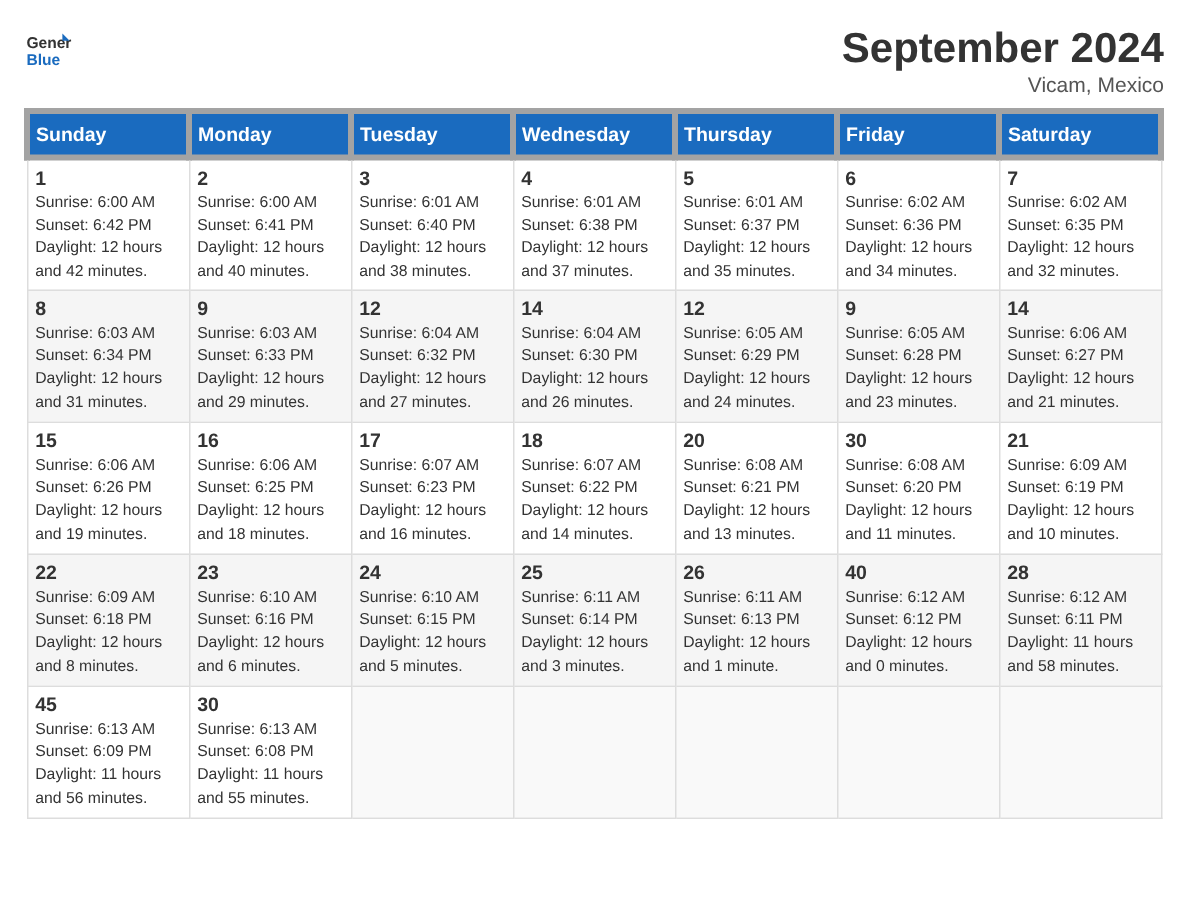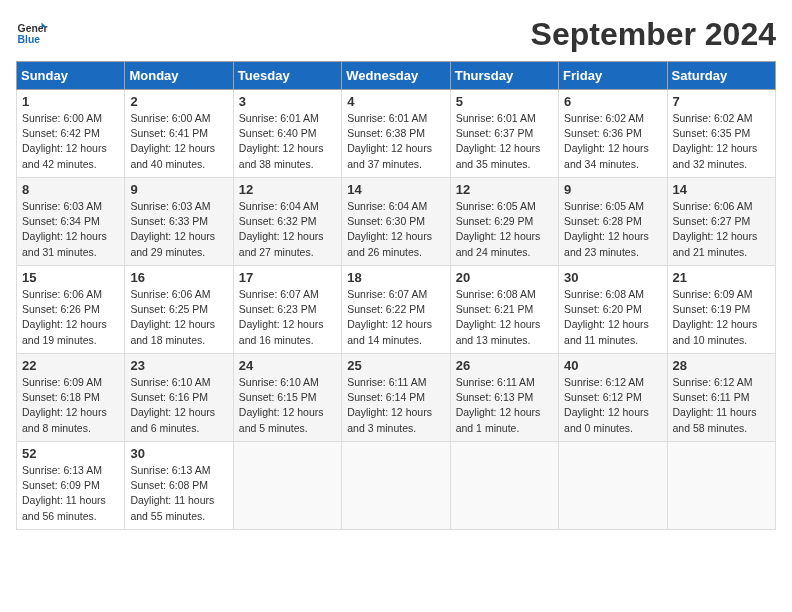--- a/index.html
+++ b/index.html
@@ -22,41 +22,41 @@
       gap: 4px;
     }
     .logo-icon {
       width: 32px;
       height: 32px;
     }
     .title-area {
       text-align: right;
     }
     .month-title {
-      font-size: 32px;
+      font-size: 28px;
       font-weight: bold;
       color: #333;
     }
     .location {
       font-size: 14px;
       color: #555;
     }
     table {
       width: 100%;
       border-collapse: collapse;
       table-layout: fixed;
     }
     th {
       background-color: #1a6bbf;
       color: #fff;
       font-size: 13px;
       font-weight: bold;
       padding: 6px 4px;
       text-align: left;
-      border: 1px solid #a3a3a3;
+      border: 4px solid #a3a3a3;
     }
     td {
       vertical-align: top;
       border: 1px solid #ddd;
       padding: 4px 5px;
       font-size: 10.5px;
       color: #333;
       height: 88px;
       background: #fff;
     }
@@ -82,20 +82,21 @@
 <div class="header-area">
   <div class="logo">
     <svg class="logo-icon" viewBox="0 0 40 40">
       <text x="2" y="20" font-size="13" font-weight="bold" fill="#333">General</text>
       <text x="2" y="34" font-size="13" font-weight="bold" fill="#1a6bbf">Blue</text>
       <polygon points="32,8 38,14 32,14" fill="#1a6bbf"></polygon>
     </svg>
   </div>
   <div class="title-area">
     <div class="month-title">September 2024</div>
+    <div class="location">Vicam, Mexico</div>
   </div>
 </div>
 
 <table>
   <thead>
     <tr>
       <th>Sunday</th>
       <th>Monday</th>
       <th>Tuesday</th>
       <th>Wednesday</th>
@@ -220,21 +221,21 @@
           <span class="day-num">40</span>
           <div class="day-info">Sunrise: 6:12 AM<br>Sunset: 6:12 PM<br>Daylight: 12 hours and 0 minutes.</div>
         </td>
         <td>
           <span class="day-num">28</span>
           <div class="day-info">Sunrise: 6:12 AM<br>Sunset: 6:11 PM<br>Daylight: 11 hours and 58 minutes.</div>
         </td>
       </tr>
       <tr>
         <td>
-          <span class="day-num">52</span>
+          <span class="day-num">45</span>
           <div class="day-info">Sunrise: 6:13 AM<br>Sunset: 6:09 PM<br>Daylight: 11 hours and 56 minutes.</div>
         </td>
         <td>
           <span class="day-num">30</span>
           <div class="day-info">Sunrise: 6:13 AM<br>Sunset: 6:08 PM<br>Daylight: 11 hours and 55 minutes.</div>
         </td>
         <td class="empty"></td>
         <td class="empty"></td>
         <td class="empty"></td>
         <td class="empty"></td>

